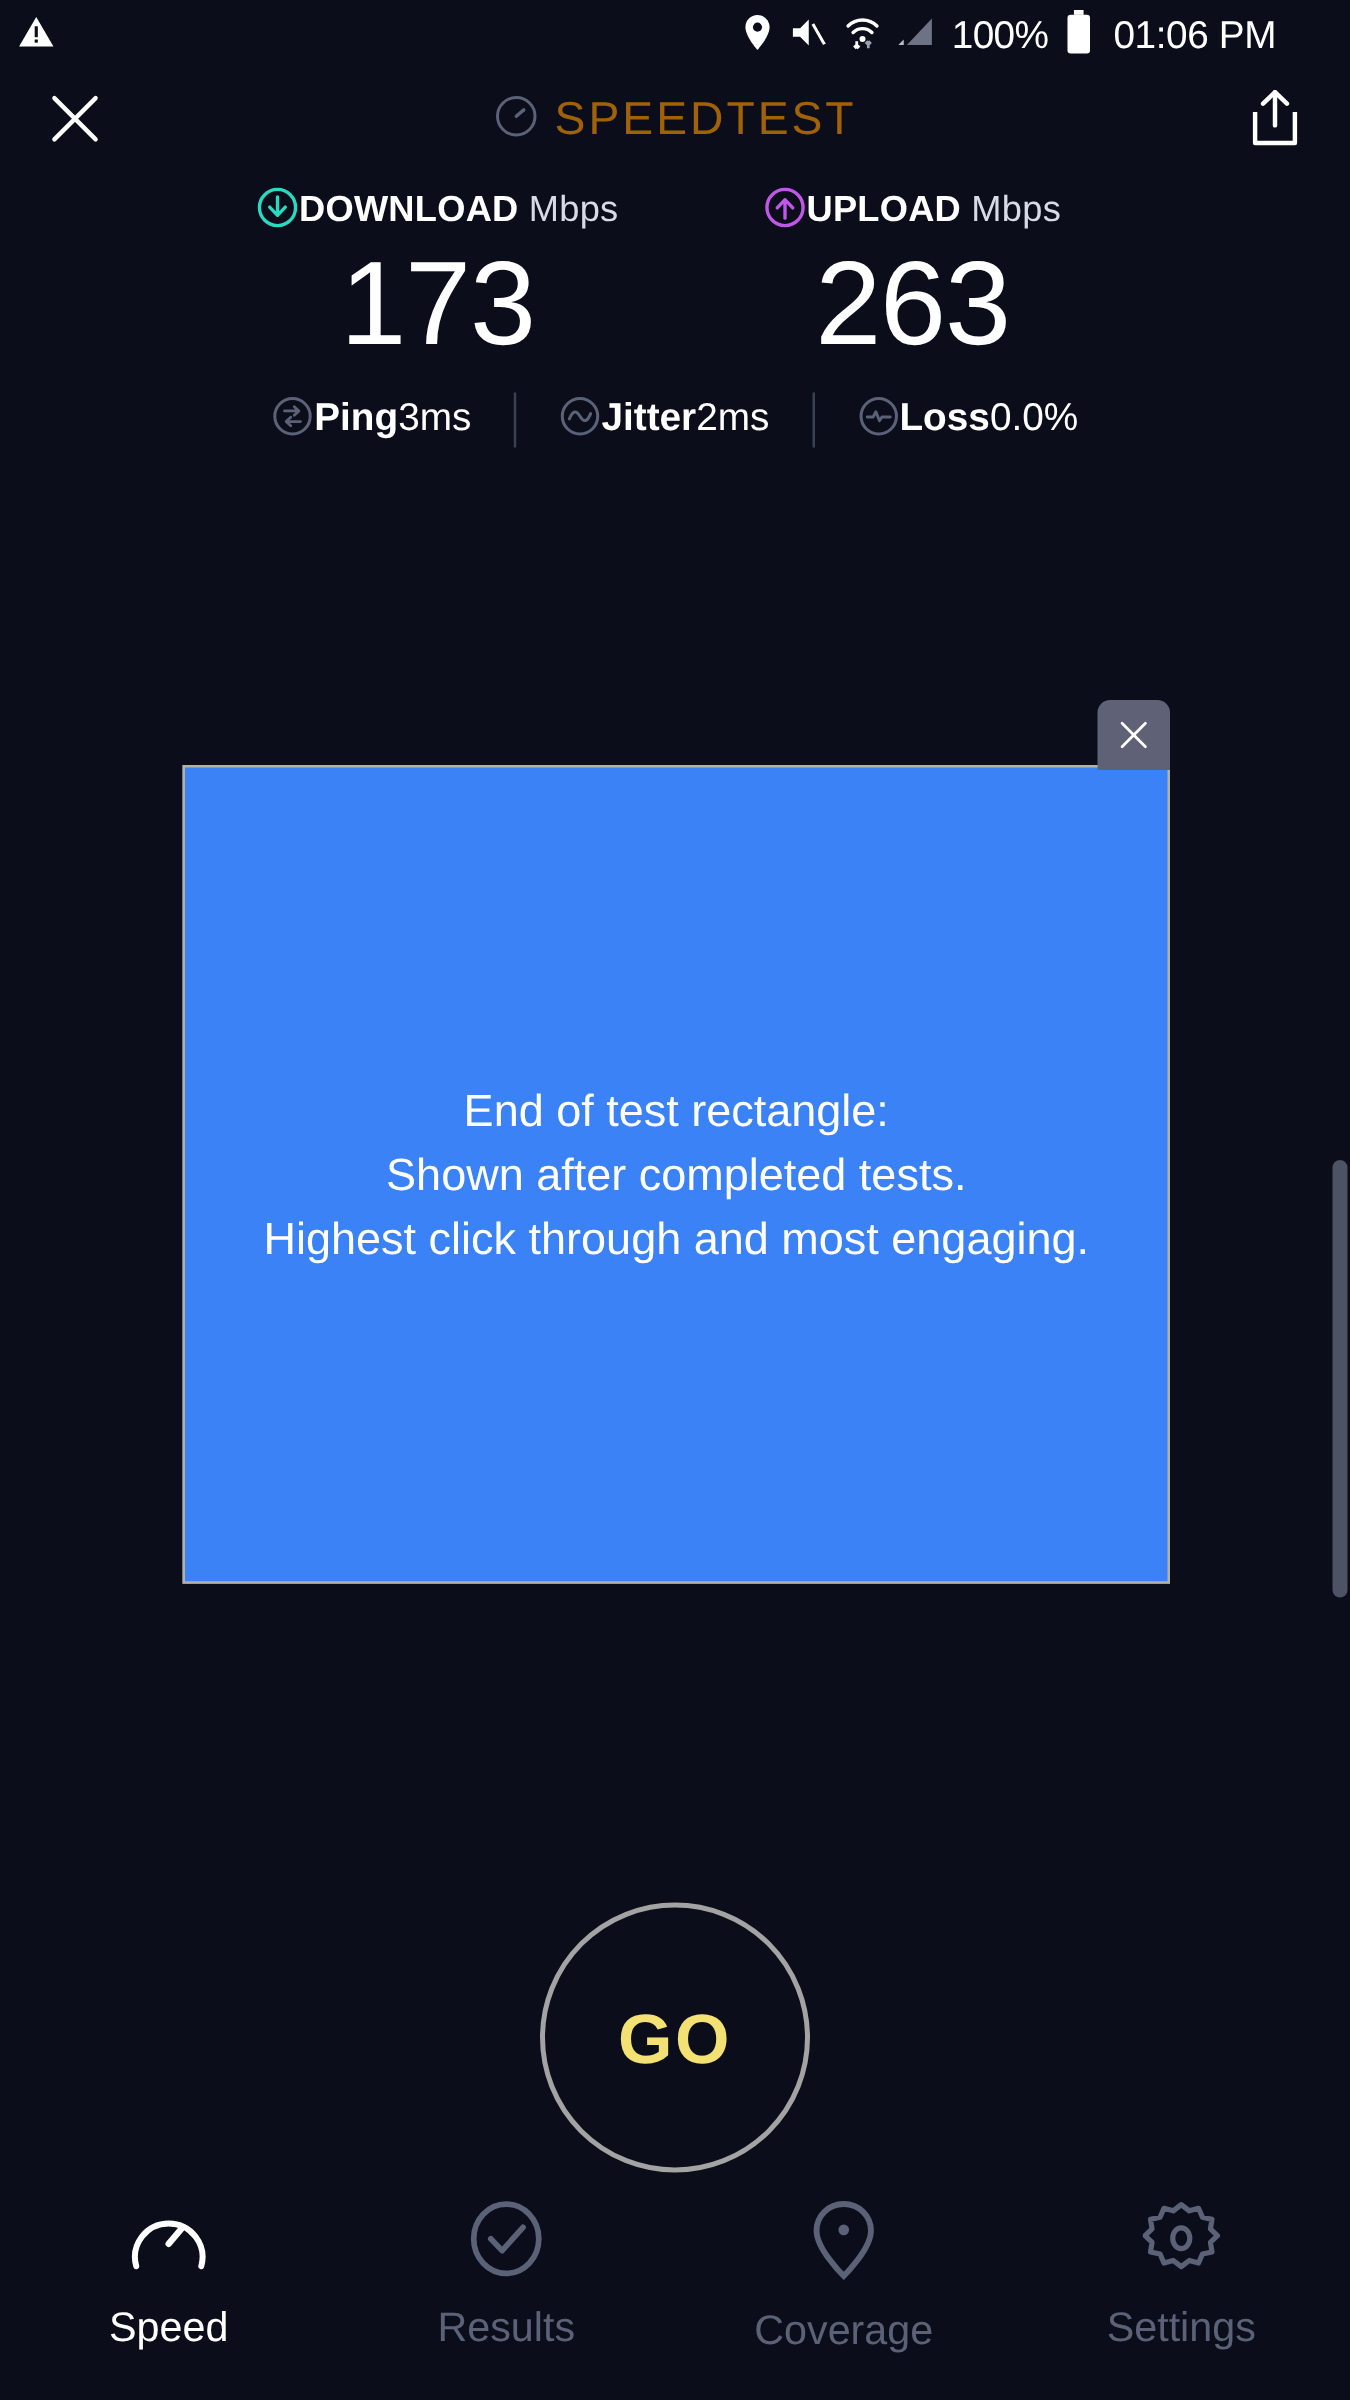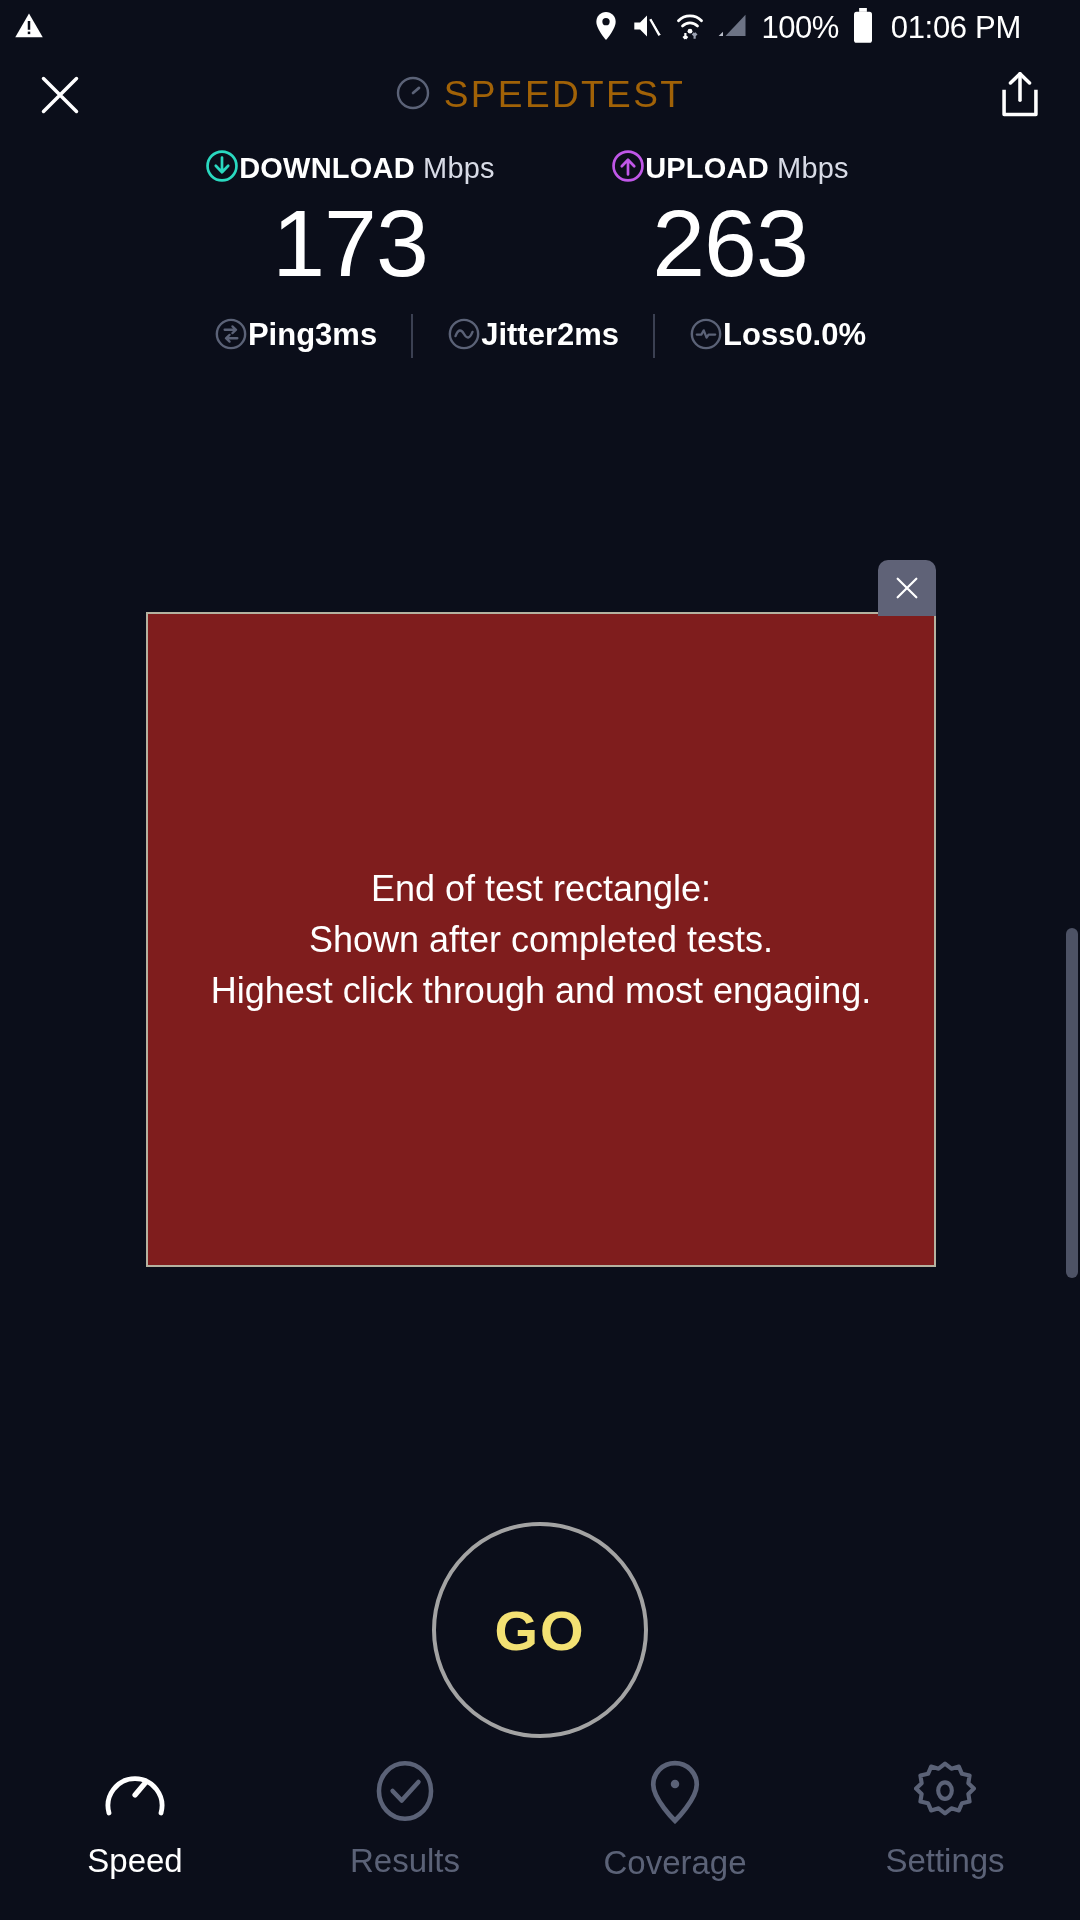--- a/index.html
+++ b/index.html
@@ -76,35 +76,35 @@
 
   .pjl-row {
     display:flex; align-items:center; justify-content:center;
     margin-top:14px; height:56px;
   }
   .pjl-item {
     display:flex; align-items:flex-start; 
     padding:0 34px;
   }
   .pjl-name { font-size:31px; font-weight:700; color:#ffffff; }
-  .pjl-val  { font-size:31px; font-weight:700; color:#ffffff; }
+  .pjl-val  { font-size:31px; font-weight:400; color:#ffffff; }
   .pjl-sep { width:2px; height:44px; background:#3b4052; }
 
   
   .ad-wrap { position:absolute; left:146px; top:612px; width:790px; }
   .ad-close {
     position:absolute; right:0; top:-52px;
     width:58px; height:56px;
     background:#5f6277;
     border-radius:10px 10px 0 0;
     display:flex; align-items:center; justify-content:center;
   }
   .ad-box {
     width:790px; height:655px;
-    background:#7f1d1d;
+    background:#3b82f6;
     border:2px solid #b5b2a0;
     display:flex; align-items:center; justify-content:center;
     text-align:center;
   }
   .ad-text {
     color:#ffffff; font-size:36px; line-height:1.42;
     font-family:"Liberation Sans", sans-serif;
     padding:0 14px;
   }
   .ad-text div { white-space:nowrap; }

